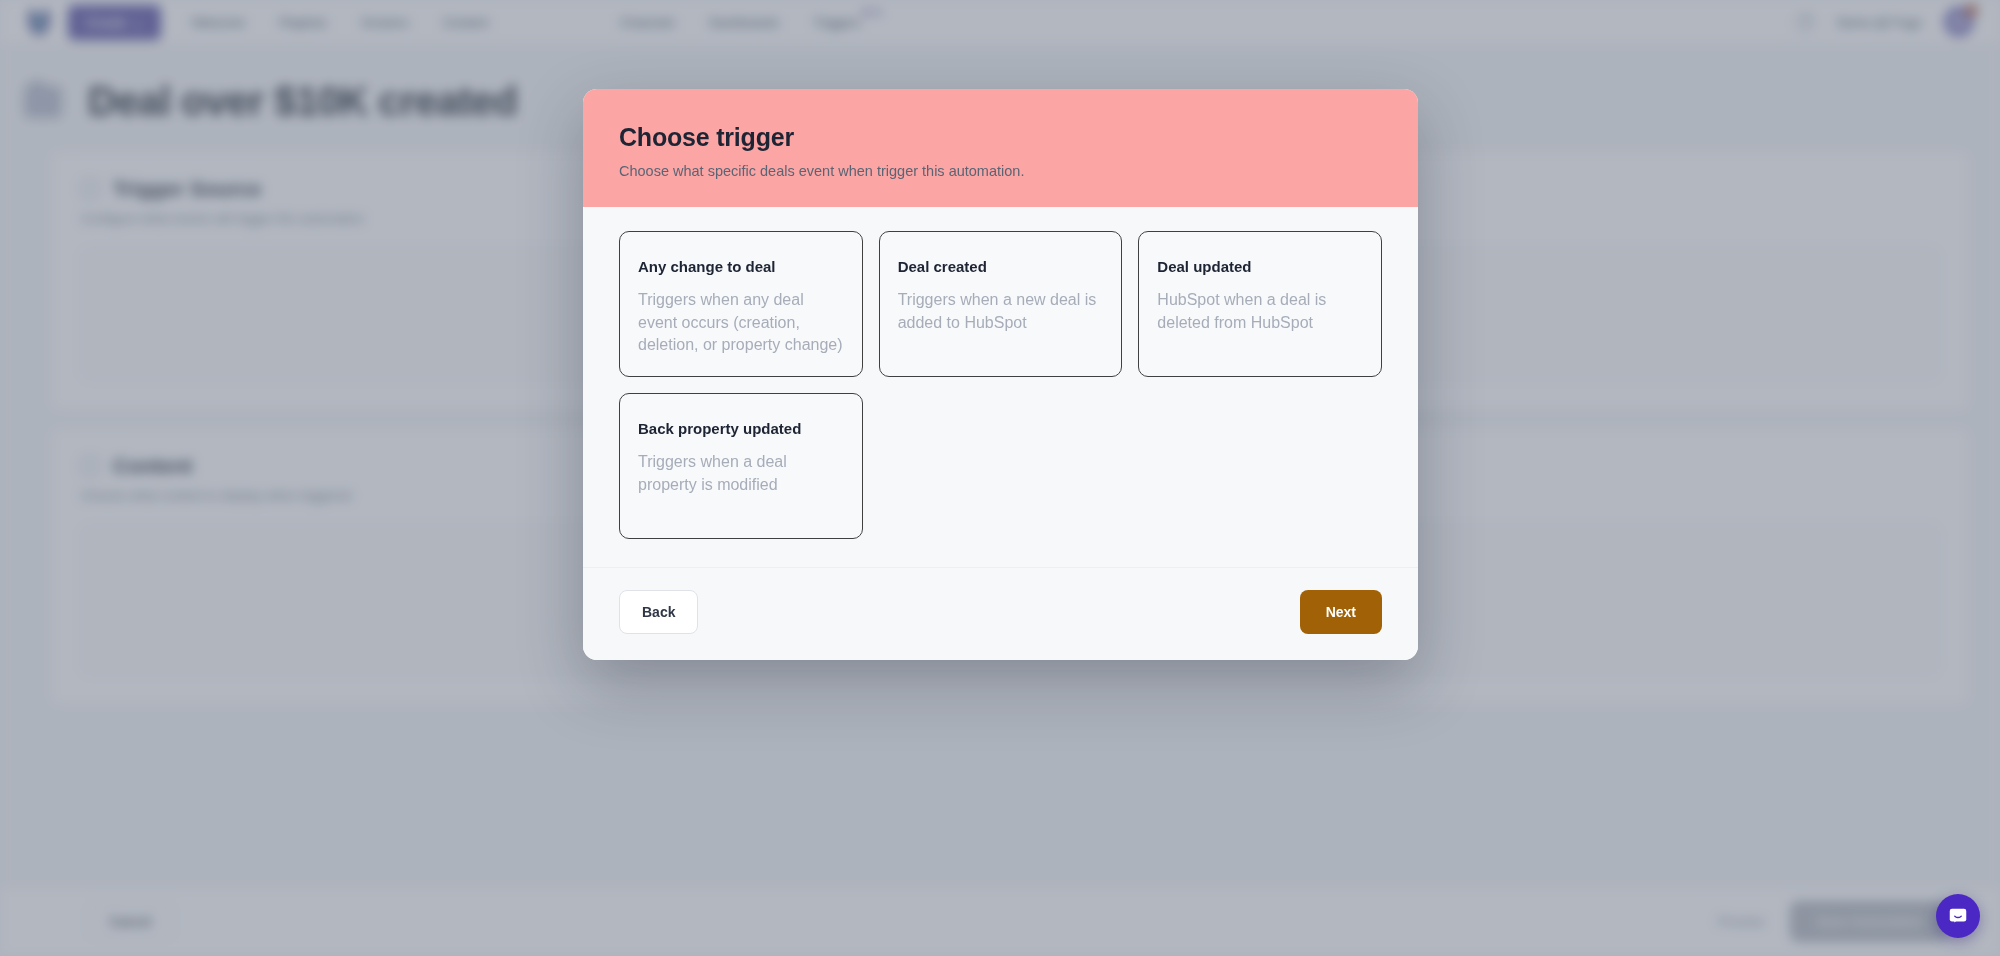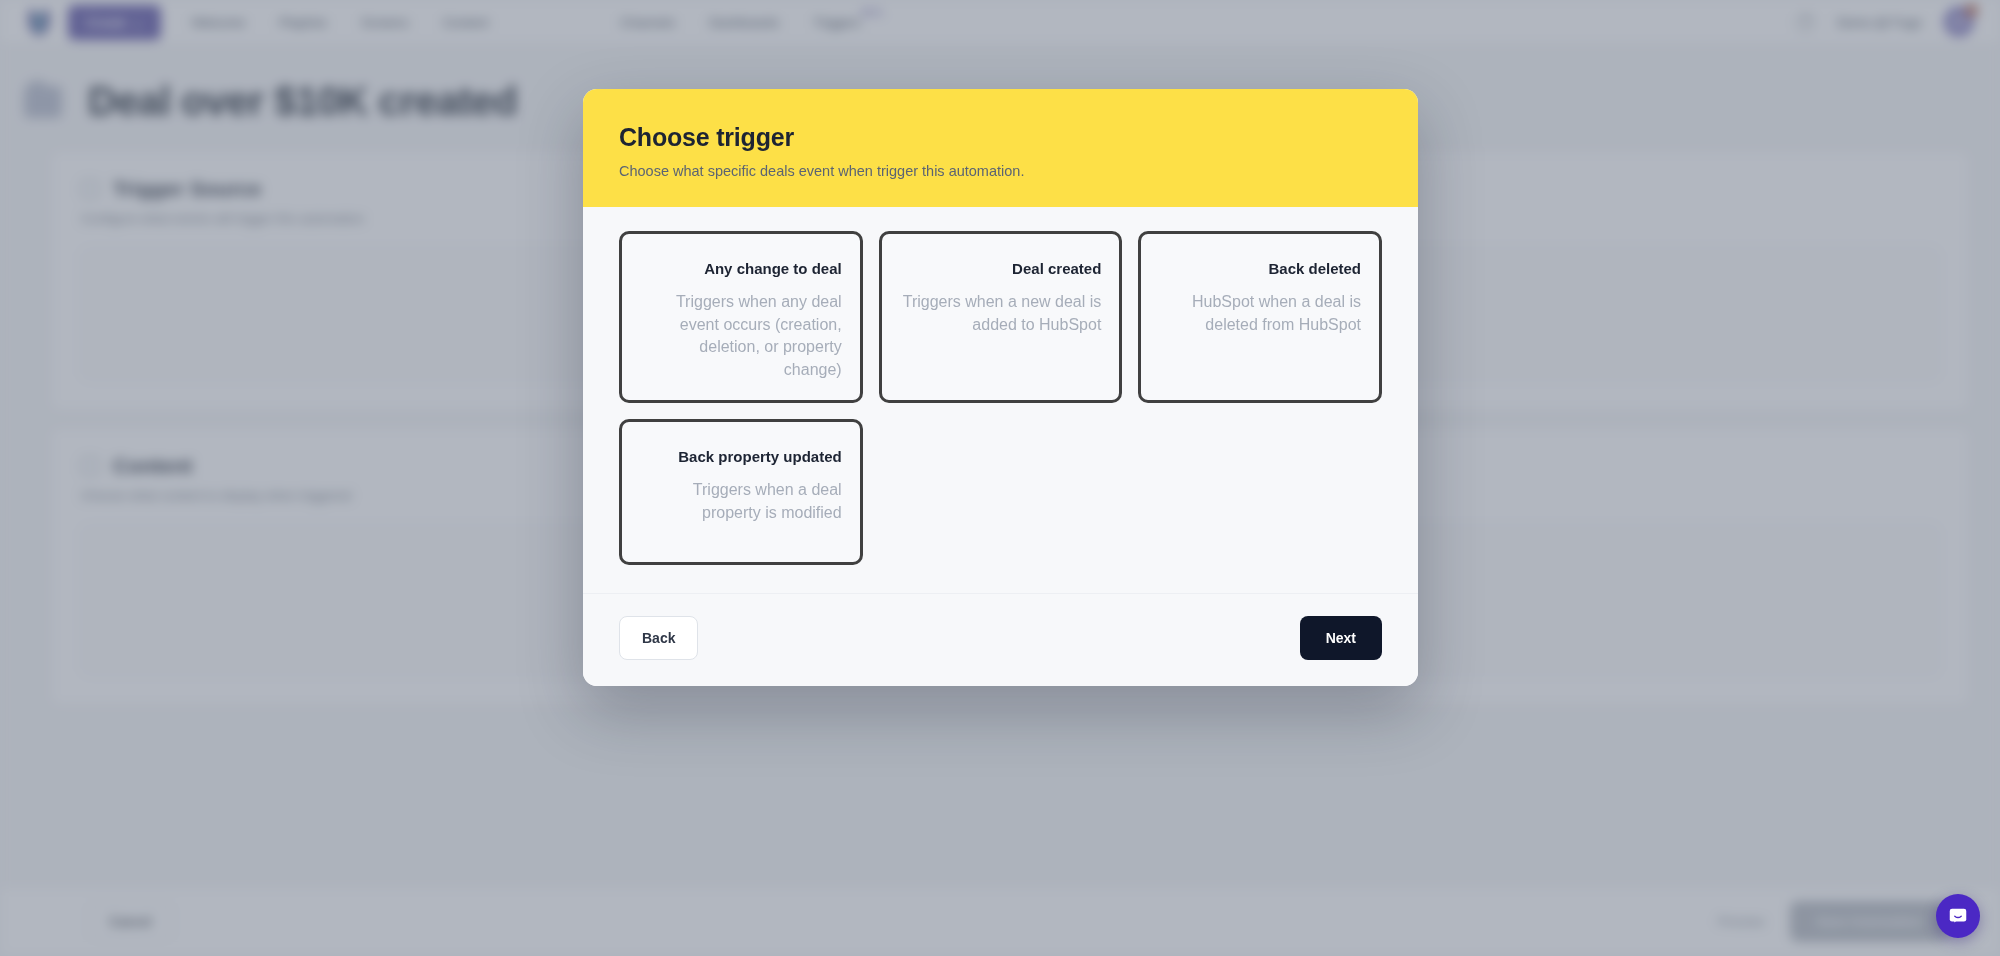--- a/index.html
+++ b/index.html
@@ -225,21 +225,21 @@
     left: 583px;
     top: 89px;
     width: 835px;
     border-radius: 14px;
     background: #ffffff;
     overflow: hidden;
     box-shadow: 0 24px 64px rgba(20,28,45,0.28);
   }
   .modal-head {
     padding: 34px 36px 28px 36px;
-    background: #fde047;
+    background: #fca5a5;
   }
   .modal-title {
     font-size: 25px;
     font-weight: 600;
     color: #1d2433;
     letter-spacing: -0.2px;
   }
   .modal-sub {
     margin-top: 11px;
     font-size: 14.5px;
@@ -249,25 +249,25 @@
     background: #f7f8fa;
     padding: 24px 36px 28px 36px;
   }
   .card-grid {
     display: grid;
     grid-template-columns: repeat(3, 1fr);
     gap: 16px;
   }
   .trigger-card {
     background: #f8f9fb;
-    border: 3px solid #404040;
+    border: 1px solid #404040;
     border-radius: 10px;
     min-height: 146px;
     padding: 26px 18px 18px 18px;
-    text-align: right;
+    text-align: left;
     cursor: pointer;
   }
   .trigger-name {
     font-size: 15px;
     font-weight: 700;
     color: #1d2433;
   }
   .trigger-desc {
     margin-top: 14px;
     font-size: 16px;
@@ -287,21 +287,21 @@
     border-radius: 8px;
     font-size: 14px;
     font-weight: 600;
     color: #2f3747;
     padding: 13px 22px;
     cursor: pointer;
     text-align: center;
   }
   .next-btn {
     margin-left: auto;
-    background: #0f172a;
+    background: #a16207;
     border: none;
     border-radius: 8px;
     font-size: 14px;
     font-weight: 600;
     color: #ffffff;
     padding: 14px 26px;
     cursor: default;
   }
 
   
@@ -418,21 +418,21 @@
           <div class="trigger-name">Any change to deal</div>
           <div class="trigger-desc">Triggers when any deal event occurs (creation, deletion, or property change)</div>
         </div>
 
         <div class="trigger-card">
           <div class="trigger-name">Deal created</div>
           <div class="trigger-desc">Triggers when a new deal is added to HubSpot</div>
         </div>
 
         <div class="trigger-card">
-          <div class="trigger-name">Back deleted</div>
+          <div class="trigger-name">Deal updated</div>
           <div class="trigger-desc">HubSpot when a deal is deleted from HubSpot</div>
         </div>
 
         <div class="trigger-card">
           <div class="trigger-name">Back property updated</div>
           <div class="trigger-desc">Triggers when a deal property is modified</div>
         </div>
 
       </div>
     </div>

